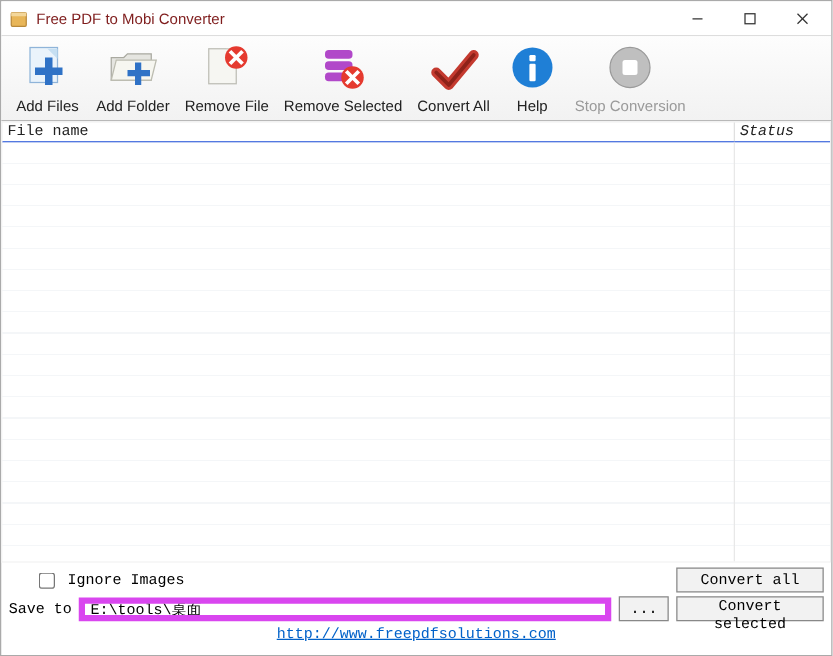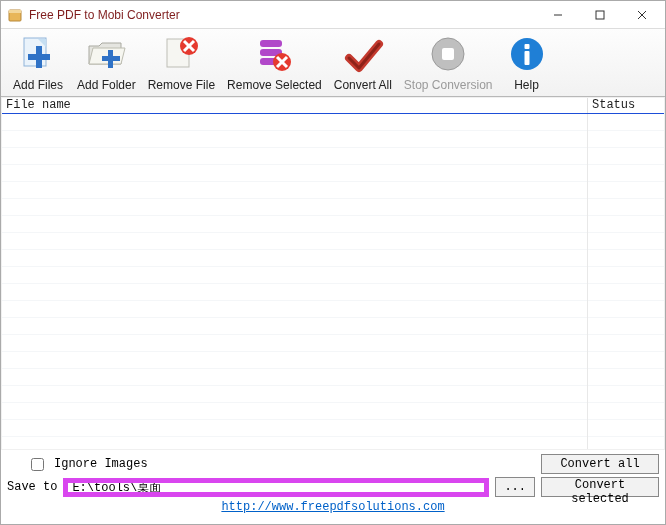--- a/index.html
+++ b/index.html
@@ -12,21 +12,21 @@
 
 .toolbar { height: 68px; background: linear-gradient(#fdfdfd,#f2f2f2); display: flex; align-items: flex-end; padding: 2px 20px 0 4px; border-bottom: 1px solid #b8b8b8; overflow: hidden; }
 .tool-btn { display: flex; flex-direction: column; align-items: center; justify-content: flex-end; padding: 2px 6px 1px 6px; min-width: 66px; cursor: pointer; }
 .tool-btn .ico { width: 44px; height: 44px; display: flex; align-items: center; justify-content: center; }
 .tool-btn .lbl { font-size: 12px; color: #222; white-space: nowrap; height: 17px; line-height: 15px; }
 .tool-btn.disabled .lbl { color: #9a9a9a; }
 
 .table-wrap { height: 353px; border: 1px solid #f0f0f0; margin: 0; display: flex; flex-direction: column; background: #fff; }
 .table-head { display: flex; height: 16px; font-family: "Courier New", monospace; font-size: 12px; color: #222; border-bottom: 1px solid #1d4ed8; }
 .col-file { flex: 1; padding-left: 4px; border-right: 1px solid #e0e0e0; }
-.col-status { width: 76px; padding-left: 4px; }
+.col-status { width: 76px; padding-left: 4px; font-style: italic; }
 .table-body { flex: 1; background: repeating-linear-gradient(#fff, #fff 16px, #f4f6f8 16px, #f4f6f8 17px); border-left: 0; position: relative; }
 .table-body::after { content:""; position:absolute; right:76px; top:0; bottom:0; width:1px; background:#e8e8e8; }
 
 .bottom { padding: 4px 6px 4px 6px; font-family: "Courier New", monospace; font-size: 12px; }
 .row { display: flex; align-items: center; gap: 6px; margin-bottom: 3px; }
 .path-input { flex: 1; border: 5px solid #d946ef; height: 19px; padding: 1px 4px; font-family: inherit; font-size: 12px; }
 .btn { border: 1px solid #888; background: #f2f2f2; height: 20px; padding: 0 8px; font-family: inherit; font-size: 12px; cursor: pointer; min-width: 38px; }
 .btn-wide { width: 118px; text-align: center; }
 .link { color: #0061c9; text-decoration: underline; text-align: center; display: block; margin-top: 3px; cursor: pointer; font-family: inherit; }
 input[type=checkbox] { width: 13px; height: 13px; margin: 0 4px 0 24px; }
@@ -114,39 +114,39 @@
   </div>
   <div class="tool-btn">
     <span class="ico">
       <svg width="44" height="44" viewBox="0 0 44 44">
           <path d="M8 24 L18 34 L38 10" fill="none" stroke="#c43a2f" stroke-width="8" stroke-linecap="round" stroke-linejoin="round"></path>
           <path d="M8 24 L18 34 L38 10" fill="none" stroke="#8e2219" stroke-width="3" stroke-linecap="round" stroke-linejoin="round"></path>
         </svg>
     </span>
     <span class="lbl">Convert All</span>
   </div>
+  <div class="tool-btn" style="min-width:50px">
+    <span class="ico">
+      <svg width="44" height="44" viewBox="0 0 44 44">
+          <circle cx="22" cy="20" r="16" fill="#1f7fd6"></circle>
+          <rect x="19.5" y="10" width="5" height="5" rx="1" fill="#fff"></rect>
+          <rect x="19.5" y="17" width="5" height="14" rx="1" fill="#fff"></rect>
+        </svg>
+    </span>
+    <span class="lbl">Help</span>
+  </div>
   <div class="tool-btn disabled" style="min-width:96px">
     <span class="ico">
       <svg width="44" height="44" viewBox="0 0 44 44">
           <circle cx="22" cy="20" r="16" fill="#bfbfbf"></circle>
           <circle cx="22" cy="20" r="16" fill="none" stroke="#9a9a9a" stroke-width="1"></circle>
           <rect x="16" y="14" width="12" height="12" rx="2" fill="#fff"></rect>
         </svg>
     </span>
     <span class="lbl">Stop Conversion</span>
-  </div>
-  <div class="tool-btn" style="min-width:50px">
-    <span class="ico">
-      <svg width="44" height="44" viewBox="0 0 44 44">
-          <circle cx="22" cy="20" r="16" fill="#1f7fd6"></circle>
-          <rect x="19.5" y="10" width="5" height="5" rx="1" fill="#fff"></rect>
-          <rect x="19.5" y="17" width="5" height="14" rx="1" fill="#fff"></rect>
-        </svg>
-    </span>
-    <span class="lbl">Help</span>
   </div>
 </div>
 
 <div class="table-wrap">
   <div class="table-head">
     <div class="col-file">File name</div>
     <div class="col-status">Status</div>
   </div>
   <div class="table-body"></div>
 </div>

